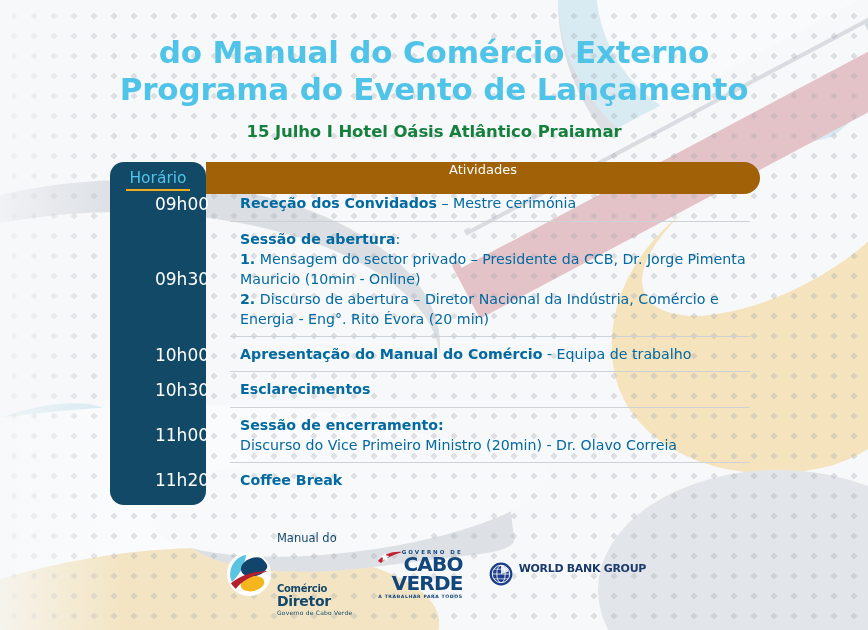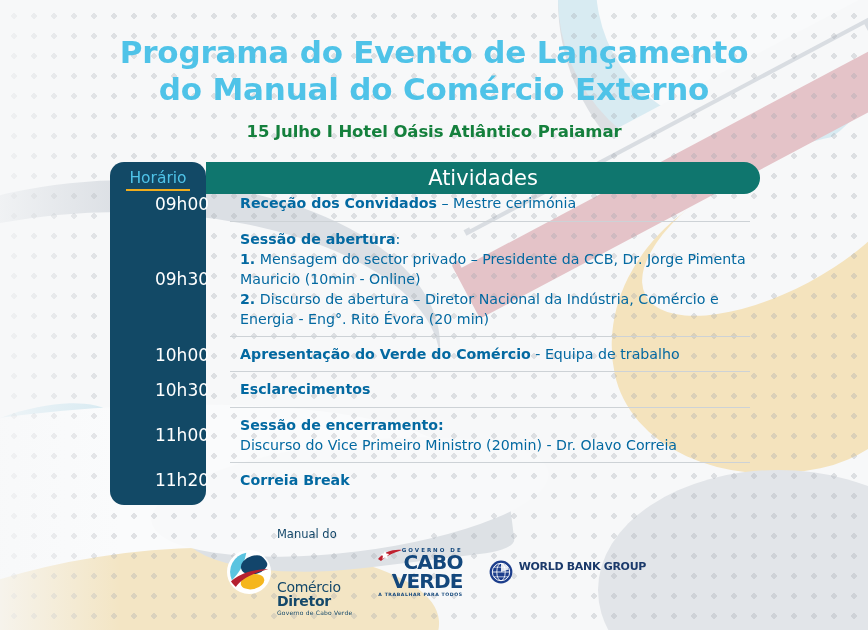--- a/index.html
+++ b/index.html
@@ -162,24 +162,24 @@
     width: 96px; height: 32px;
     display: flex; align-items: center; justify-content: center;
     color: #4FC3E8; font-size: 15.5px;
   }
   .head-time-underline {
     position: absolute; left: 16px; bottom: 3px;
     width: 64px; height: 2px; background: #F0AD1E;
   }
   .head-act {
     position: absolute; left: 96px; right: 0; top: 0;
-    height: 32px; background: #0f766e;
+    height: 32px; background: #a16207;
     border-radius: 0 16px 16px 0;
-    display: flex; align-items: center; justify-content: center;
-    color: #ffffff; font-size: 21px;
+    display: flex; justify-content: center;
+    color: #ffffff; font-size: 13px;
   }
 
   .rows { position: relative; z-index: 7; margin-left: 110px; padding-left: 24px; }
   .row { display: flex; align-items: stretch; }
   .row-time {
     width: 96px; flex: 0 0 96px;
     display: flex; align-items: center; justify-content: center;
     color: #ffffff; font-size: 17px;
   }
   .row-act {
@@ -198,21 +198,21 @@
   .logos {
     position: absolute; left: 5px; right: 0; bottom: 14px;
     display: flex; align-items: center; justify-content: center;
     gap: 26px; z-index: 8;
   }
   .logo-block { display: flex; align-items: center; gap: 6px; }
 
   .mce-mark { width: 44px; height: 44px; }
   .mce-text { line-height: 1.0; color: #14486A; }
   .mce-l1 { font-size: 11.5px; }
-  .mce-l2 { font-size: 14px; font-weight: normal; letter-spacing: -0.3px; margin-top: 40px;}
+  .mce-l2 { font-size: 10px; font-weight: bold; letter-spacing: -0.3px; margin-top: 40px;}
   .mce-l3 { font-size: 14px; font-weight: bold; letter-spacing: -0.3px;}
   .mce-l4 { font-size: 6px; color:#14486A; margin-top:2px; letter-spacing:0.2px;}
 
   .cv-block { text-align: right; color:#13477c; position: relative; }
   .cv-top { font-size: 5.5px; letter-spacing: 2px; font-weight: bold; color:#13477c;}
   .cv-main { font-size: 20px; font-weight: bold; line-height: 0.92; letter-spacing: -0.8px;}
   .cv-foot { font-size: 4.6px; letter-spacing: 0.6px; color:#13477c; margin-top:2px; font-weight:bold;}
 
   .wb-block { display:flex; align-items:flex-start; gap:6px; }
   .wb-text { font-size: 11px; font-weight: bold; color:#1b3a6b; letter-spacing:-0.3px;}
@@ -242,22 +242,22 @@
   <div class="deco wave wave-grey-tri"></div>
   <div class="deco wave wave-white-c"></div>
   <div class="deco br-grey"></div>
 
   <div class="dots"></div>
   <div class="dots-mask-l"></div>
 
   <div class="content">
 
     <div class="title">
+      <div>do Manual do Comércio Externo</div>
       <div>Programa do Evento de Lançamento</div>
-      <div>do Manual do Comércio Externo</div>
     </div>
 
     <div class="subtitle">15 Julho I Hotel Oásis Atlântico Praiamar</div>
 
     <div class="table-wrap">
       <div class="time-col" id="time-col" style="height: 343px;"></div>
 
       <div class="head-row">
         <div class="head-time">
           <span>Horário</span>
@@ -279,40 +279,40 @@
             <div class="row-time">09h30</div>
             <div class="row-act">
               <div><b>Sessão de abertura</b>:</div>
               <div><b>1.</b> Mensagem do sector privado – Presidente da CCB, Dr. Jorge Pimenta Mauricio (10min - Online)</div>
               <div><b>2.</b> Discurso de abertura – Diretor Nacional da Indústria, Comércio e Energia - Eng°. Rito Évora (20 min)</div>
             </div>
           </div>
           <div class="row">
             <div class="row-time">10h00</div>
             <div class="row-act">
-              <div><b>Apresentação do Verde do Comércio</b> - Equipa de trabalho</div>
+              <div><b>Apresentação do Manual do Comércio</b> - Equipa de trabalho</div>
             </div>
           </div>
           <div class="row">
             <div class="row-time">10h30</div>
             <div class="row-act">
               <div><b>Esclarecimentos</b></div>
             </div>
           </div>
           <div class="row">
             <div class="row-time">11h00</div>
             <div class="row-act">
               <div><b>Sessão de encerramento:</b></div>
               <div>Discurso do Vice Primeiro Ministro (20min) - Dr. Olavo Correia</div>
             </div>
           </div>
           <div class="row">
             <div class="row-time">11h20</div>
             <div class="row-act">
-              <div><b>Correia Break</b></div>
+              <div><b>Coffee Break</b></div>
             </div>
           </div>
         </div>
     </div>
 
   </div>
 
   <div class="logos">
 
     <div class="logo-block">

